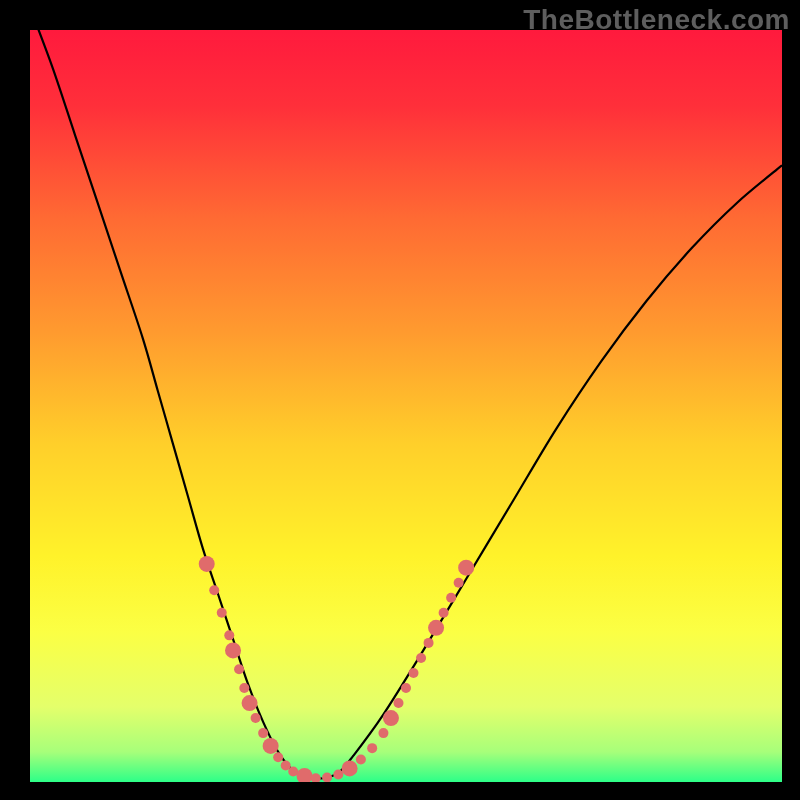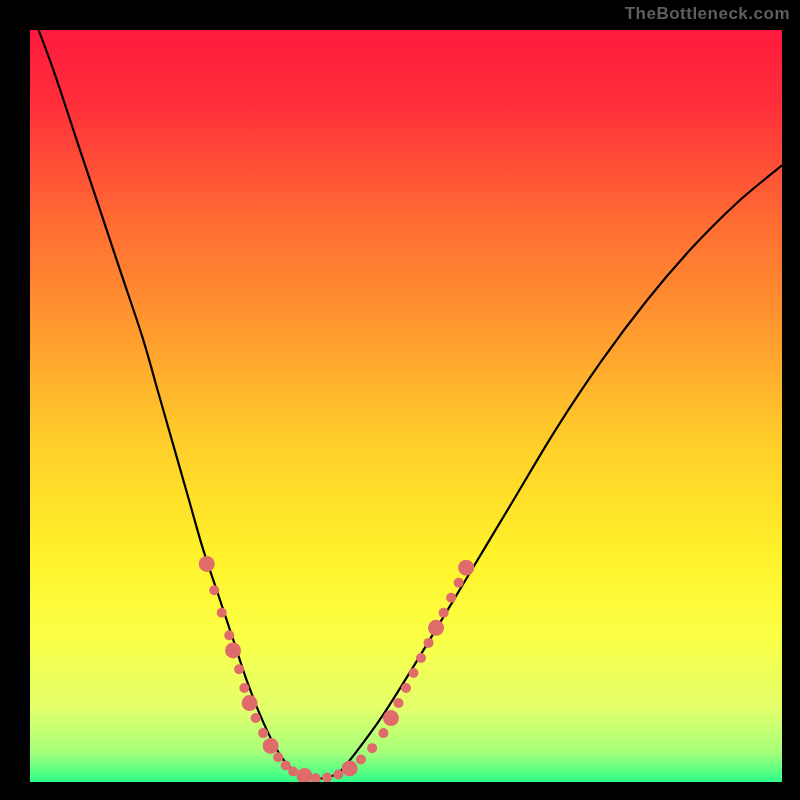--- a/index.html
+++ b/index.html
@@ -15,21 +15,21 @@
     position: relative;
     width: 800px;
     height: 800px;
     background: #000;
   }
   .watermark {
     position: absolute;
     top: 4px;
     right: 10px;
     color: #5e5e5e;
-    font-size: 17px;
+    font-size: 28px;
     font-weight: 600;
     letter-spacing: 0.5px;
     z-index: 50;
     user-select: none;
     font-family: Arial, Helvetica, sans-serif;
   }
   svg {
     position: absolute;
     left: 0;
     top: 0;

